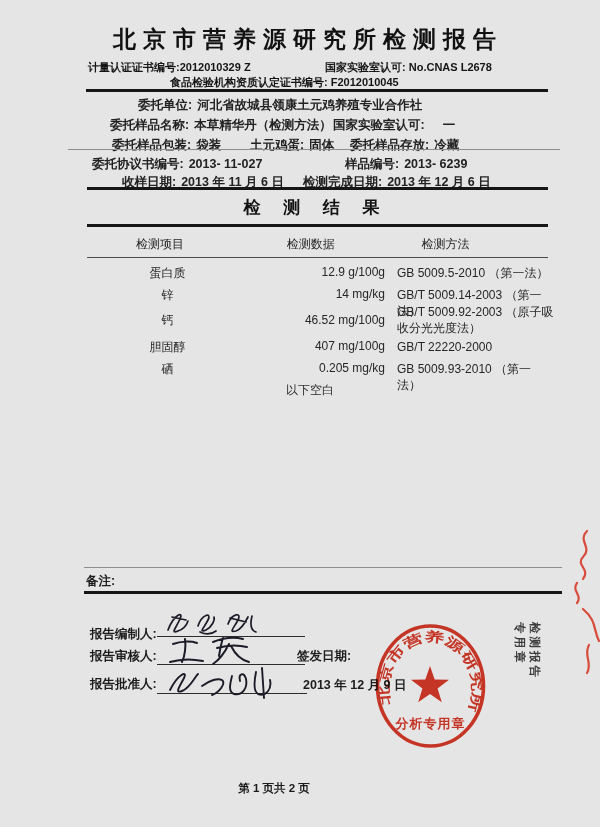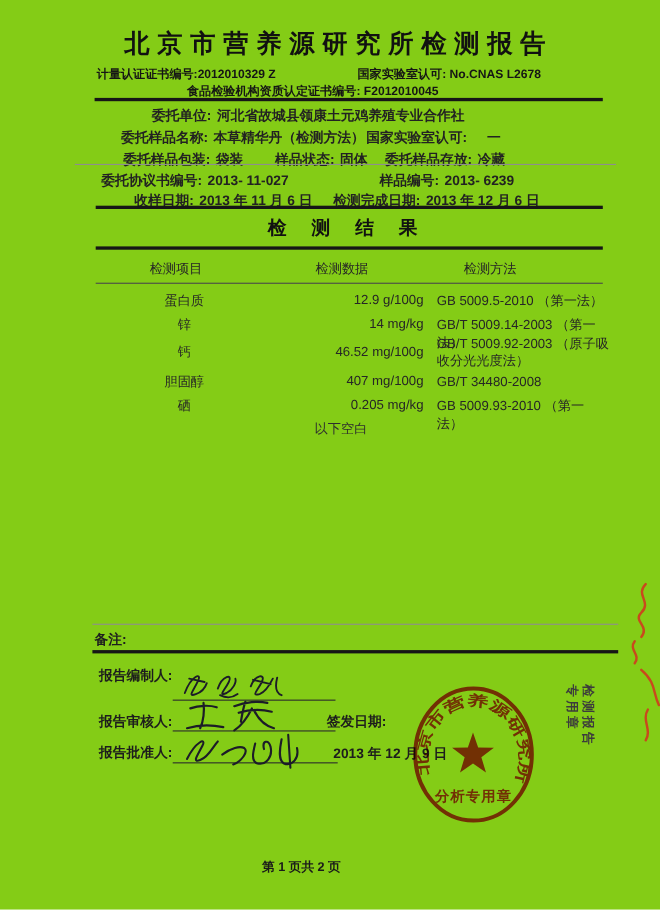--- a/index.html
+++ b/index.html
@@ -1,18 +1,18 @@
 <!DOCTYPE html>
 <html><head>
 <meta charset="utf-8">
 <style>
   html,body{margin:0;padding:0;background:#ffffff;}
   .page{
     position:relative;width:600px;height:827px;margin:0 auto;
-    background:#84cc16;overflow:hidden;
+    background:#e5e5e5;overflow:hidden;
     font-family:"Liberation Sans","DejaVu Sans",sans-serif;
     color:#1e1e1e;
   }
   .abs{position:absolute;white-space:nowrap;}
   .hline{position:absolute;background:#161616;height:2.5px;}
   .hline.thin1{height:1px;background:#8e8e8e;}
   .hline.thin2{height:1px;background:#4a4a4a;}
   .title{font-size:23px;font-weight:bold;letter-spacing:7px;color:#111;}
   .cert{font-size:11px;font-weight:bold;color:#151515;}
   .info{font-size:12.5px;font-weight:bold;color:#222;}
@@ -54,21 +54,21 @@
     <span class="lbl">委托样品名称:</span><span>本草精华丹（检测方法）</span>
   </div>
   <div class="abs info" style="left:333px;top:117px;">
     <span class="lbl" style="margin-right:18px;">国家实验室认可:</span><span>一</span>
   </div>
 
   <div class="abs info" style="left:112px;top:137px;">
     <span class="lbl">委托样品包装:</span><span>袋装</span>
   </div>
   <div class="abs info" style="left:250px;top:137px;">
-    <span class="lbl">样品状态:</span><span>固体</span>
+    <span class="lbl">土元鸡蛋:</span><span>固体</span>
   </div>
   <div class="abs info" style="left:350px;top:137px;">
     <span class="lbl">委托样品存放:</span><span>冷藏</span>
   </div>
 
   <div class="hline thin1" style="left:68px;top:149px;width:492px;"></div>
 
   <div class="abs info" style="left:92px;top:156px;">
     <span class="lbl">委托协议书编号:</span><span>2013- 11-027</span>
   </div>
@@ -108,35 +108,35 @@
     <div class="c-meth">GB/T 5009.14-2003 （第一法）</div>
   </div>
   <div class="row" style="top:304px;">
     <div class="c-item" style="line-height:32px;">钙</div>
     <div class="c-val" style="line-height:32px;">46.52 mg/100g</div>
     <div class="c-meth">GB/T 5009.92-2003 （原子吸收分光光度法）</div>
   </div>
   <div class="row" style="top:339px;">
     <div class="c-item">胆固醇</div>
     <div class="c-val">407 mg/100g</div>
-    <div class="c-meth">GB/T 34480-2008</div>
+    <div class="c-meth">GB/T 22220-2000</div>
   </div>
   <div class="row" style="top:361px;">
     <div class="c-item">硒</div>
     <div class="c-val">0.205 mg/kg</div>
     <div class="c-meth">GB 5009.93-2010 （第一法）</div>
   </div>
 
   <div class="abs" style="left:235px;top:382px;width:150px;text-align:center;font-size:12px;color:#2e2e2e;">以下空白</div>
 
   <div class="hline thin1" style="left:84px;top:567px;width:478px;"></div>
   <div class="abs" style="left:86px;top:573px;font-size:12.5px;font-weight:bold;">备注:</div>
   <div class="hline" style="left:84px;top:591px;width:478px;"></div>
 
-  <span class="abs sig-label" style="left:90px;top:606px;">报告编制人:</span>
+  <span class="abs sig-label" style="left:90px;top:626px;">报告编制人:</span>
   <div class="sig-line" style="left:157px;top:636px;width:148px;"></div>
   <svg class="abs" style="left:160px;top:608px;" width="110" height="30" viewBox="0 0 110 30">
     <g fill="none" stroke="#1c1c28" stroke-width="1.7" stroke-linecap="round">
       <path d="M8 22 C14 6 24 3 20 11 C16 20 10 26 18 23 C24 21 27 16 28 13 M12 9 L26 12"></path>
       <path d="M38 18 C42 6 52 4 48 12 C44 20 38 25 46 22 C52 19 55 12 54 9 M40 24 C46 27 52 26 56 23"></path>
       <path d="M68 16 C72 5 82 4 78 12 C74 20 68 25 76 23 C82 21 86 13 88 9 M70 10 L86 14 M92 8 C90 16 90 22 96 24"></path>
     </g>
   </svg>
 
   <span class="abs sig-label" style="left:90px;top:648px;">报告审核人:</span>

